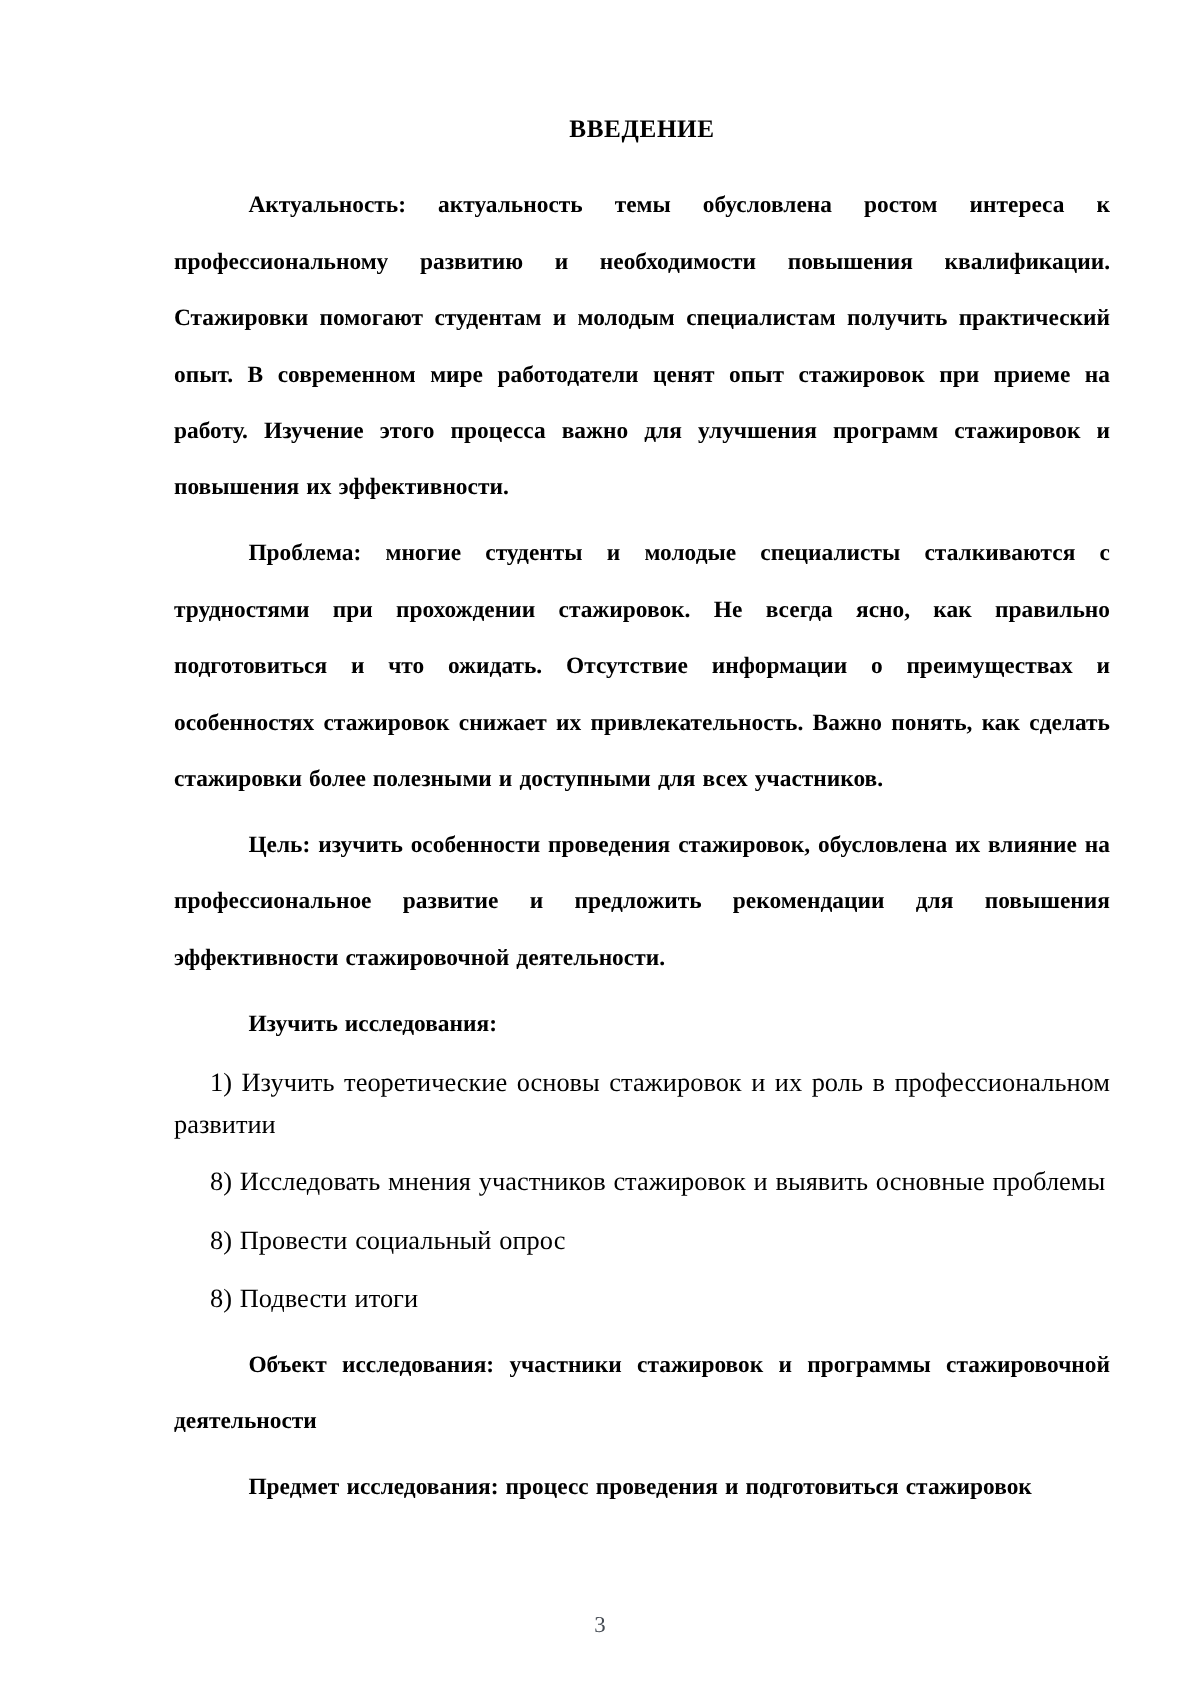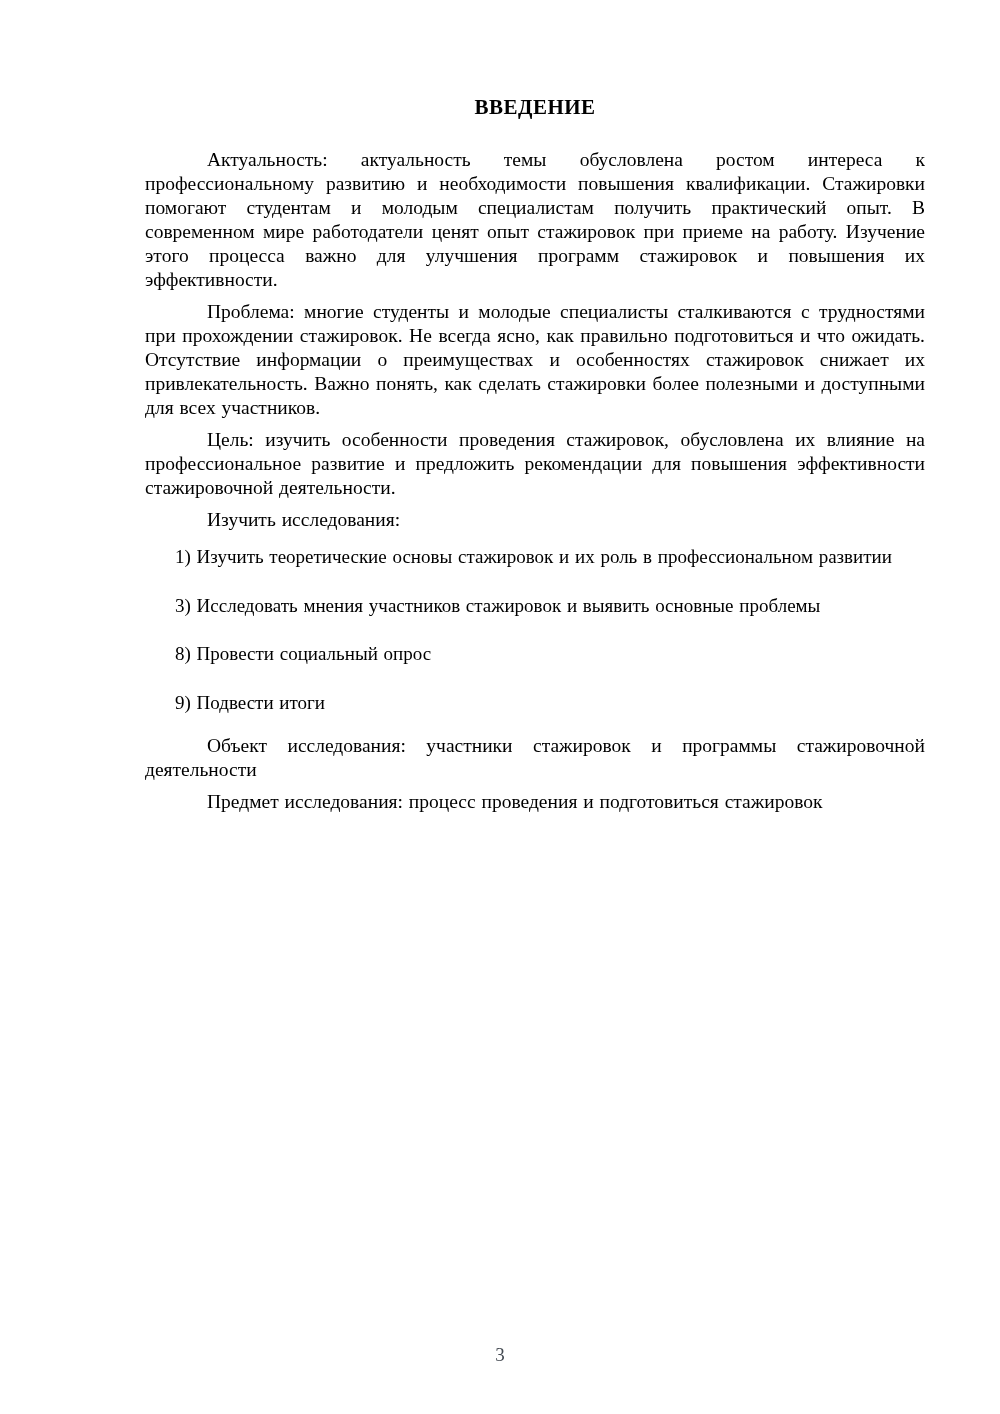--- a/index.html
+++ b/index.html
@@ -29,29 +29,30 @@
   }
   h1.doc-title {
     font-size: 21px;
     font-weight: bold;
     text-align: center;
     margin: 0 0 28px 0;
     letter-spacing: 0.5px;
   }
   p.para {
     font-size: 19.5px;
-    line-height: 24px;
+    line-height: 47px;
     text-align: justify;
     text-align-last: left;
     text-indent: 62px;
     margin: 0 0 8px 0;
     word-spacing: 1px;
+    font-weight: bold;
   }
   p.list-item {
-    font-size: 19px;
+    font-size: 22px;
     line-height: 34.5px;
     text-align: justify;
     text-align-last: left;
     text-indent: 30px;
     margin: 0 0 14px 0;
     word-spacing: 1px;
   }
   .page-number {
     position: absolute;
     bottom: 48px;
@@ -74,25 +75,25 @@
 
     <p class="para">Проблема: многие студенты и молодые специалисты сталкиваются с трудностями при прохождении стажировок. Не всегда ясно, как правильно подготовиться и что ожидать. Отсутствие информации о преимуществах и особенностях стажировок снижает их привлекательность. Важно понять, как сделать стажировки более полезными и доступными для всех участников.</p>
 
     <p class="para">Цель: изучить особенности проведения стажировок, обусловлена их влияние на профессиональное развитие и предложить рекомендации для повышения эффективности стажировочной деятельности.</p>
 
     <p class="para">Изучить исследования:</p>
 
     <p class="list-item">1) Изучить теоретические основы стажировок и их роль в профессиональном развитии</p>
 
 
-    <p class="list-item">3) Исследовать мнения участников стажировок и выявить основные проблемы</p>
+    <p class="list-item">8) Исследовать мнения участников стажировок и выявить основные проблемы</p>
 
     <p class="list-item">8) Провести социальный опрос</p>
 
-    <p class="list-item">9) Подвести итоги</p>
+    <p class="list-item">8) Подвести итоги</p>
 
     <p class="para">Объект исследования: участники стажировок и программы стажировочной деятельности</p>
 
     <p class="para">Предмет исследования: процесс проведения и подготовиться стажировок</p>
 
   </div>
 
   <div class="page-number">3</div>
 </div>
 

